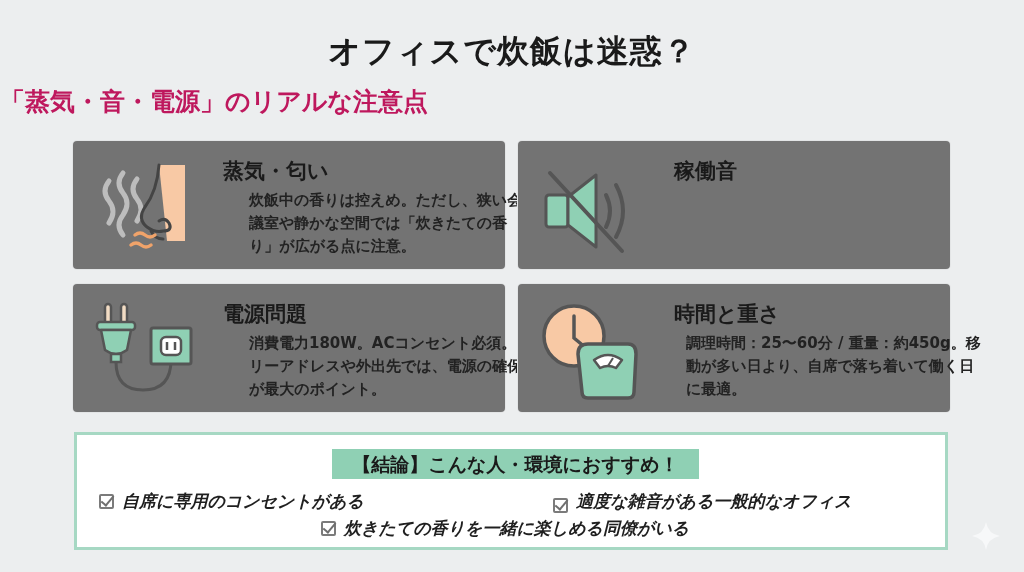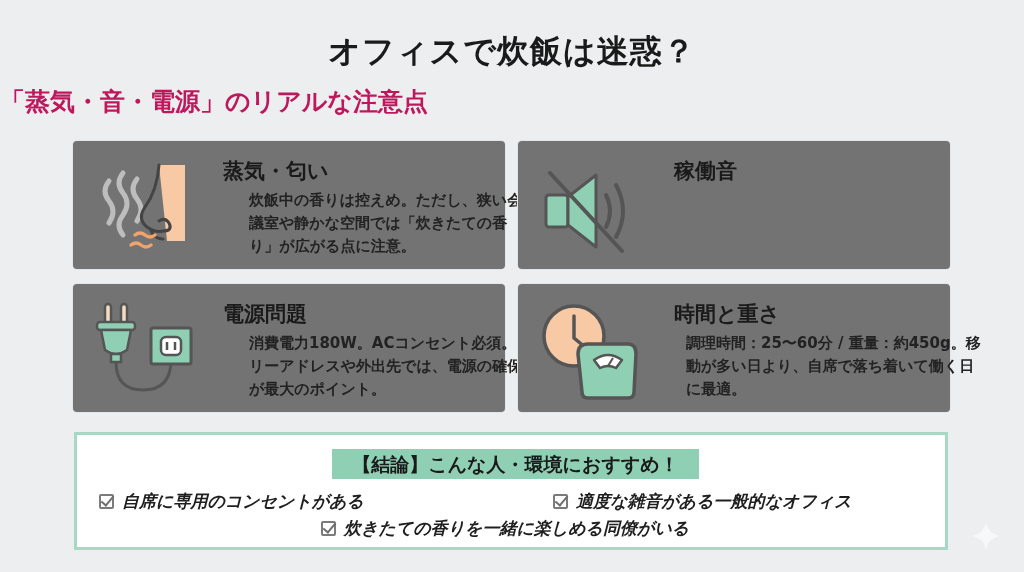--- a/index.html
+++ b/index.html
@@ -52,21 +52,21 @@
     display:flex; align-items:center; gap:8px;font-style:italic;
   }
   .check .box {
     width:15px; height:15px; border:2px solid #7b7b7b; border-radius:2px; position:relative; box-sizing:border-box;
   }
   .check .box:after {
     content:""; position:absolute; left:3px; top:-3px; width:5px; height:11px;
     border-right:2px solid #6f6f6f; border-bottom:2px solid #6f6f6f; transform:rotate(40deg);
   }
   .ck1 { left:22px;  top:55px; }
-  .ck2 { left:476px; top:55px; }
+  .ck2 { left:476px; top:55px;align-items:flex-end; }
   .ck3 { left:244px; top:82px;text-align:center; }
   .sparkle { position:absolute; left:970px; top:520px; width:32px; height:32px; }
 </style>
 </head>
 <body>
 
 <div class="title">オフィスで炊飯は迷惑？</div>
 <div class="subtitle">「蒸気・音・電源」のリアルな注意点</div>
 
 <div class="card c1">

